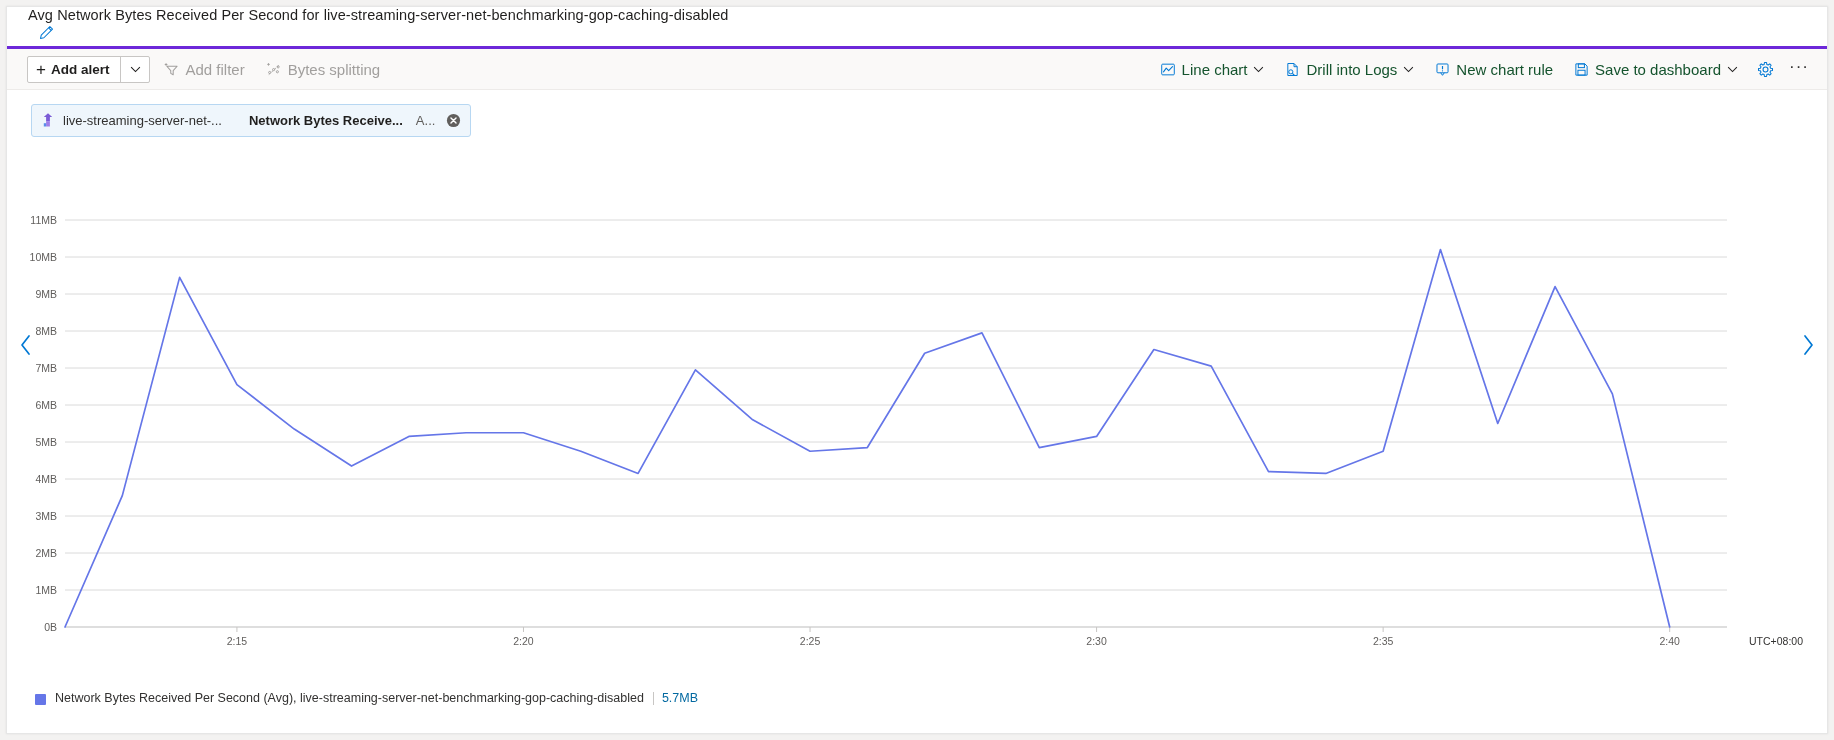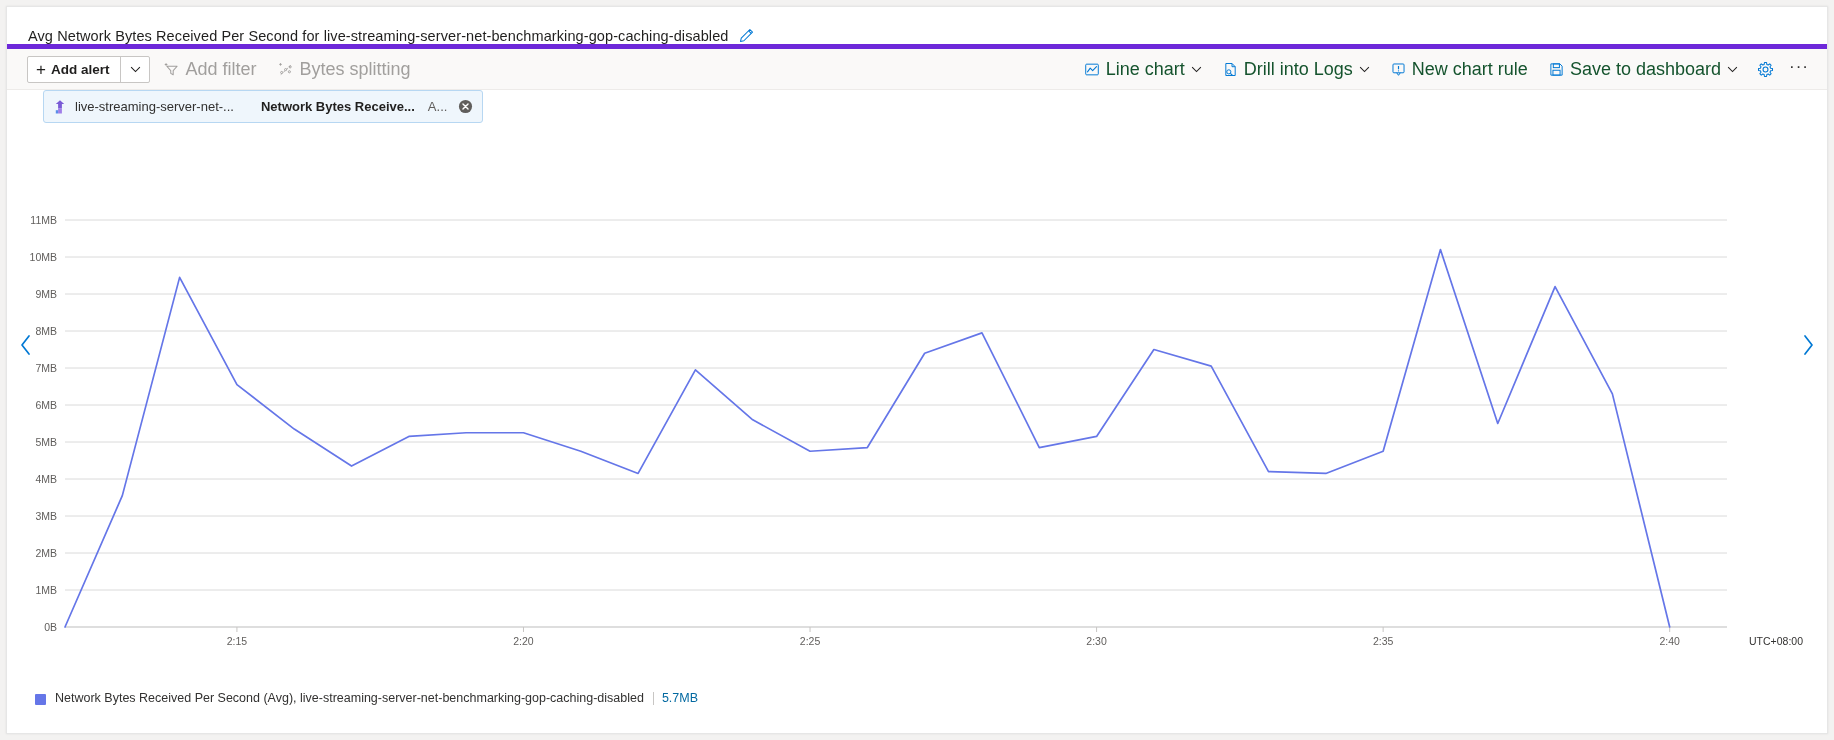--- a/index.html
+++ b/index.html
@@ -23,23 +23,24 @@
     border: 1px solid #e6e6e6;
     box-shadow: 0 0 2px rgba(0,0,0,0.08);
   }
 
   
   .title-row {
     position: absolute;
     left: 0; top: 0; right: 0;
     height: 42px;
     display: flex;
-    align-items: flex-end;
+    align-items: flex-start;
     padding-left: 21px;
-    border-bottom: 5px solid #6d28d9;
+    border-bottom: 3px solid #6d28d9;
+    flex-direction: column;
   }
   .chart-title {
     font-size: 14.5px;
     color: #201f1e;
     letter-spacing: .1px;
     white-space: nowrap;
   }
   .pencil-btn {
     margin-left: 9px;
     width: 18px; height: 18px;
@@ -88,21 +89,21 @@
     display: flex; align-items: center; justify-content: center;
     width: 29px;
     border-left: 1px solid #c8c6c4;
     cursor: pointer;
   }
 
   .tb-item {
     display: flex; align-items: center;
     height: 27px;
     padding: 0 7px;
-    font-size: 18px;
+    font-size: 15px;
     margin-left: 7px;
     cursor: pointer;
     white-space: nowrap;
     border-radius: 2px;
   }
   .tb-item.disabled { color: #a19f9d; cursor: default; }
   .tb-item.enabled  { color: #14532d; }
   .tb-item .ic { margin-right: 6px; display: flex; align-items: center; }
   .tb-item .caret { margin-left: 6px; display: flex; align-items: center; }
   .tb-icon-only {
@@ -115,22 +116,23 @@
   .ellipsis {
     font-size: 17px; color: #323130; letter-spacing: 1px;
     line-height: 1; padding-bottom: 6px;
   }
 
   
   .chip-row {
     position: absolute;
     left: 0; top: 83px; right: 0;
     height: 60px;
-    padding-left: 36px;
+    padding-left: 24px;
     display: flex;
+    align-items: center;
   }
   .chip {
     display: flex;
     align-items: center;
     height: 33px;
     padding: 0 9px 0 8px;
     background: #eff6fc;
     border: 1px solid #b7d7f2;
     border-radius: 3px;
     font-size: 13px;

